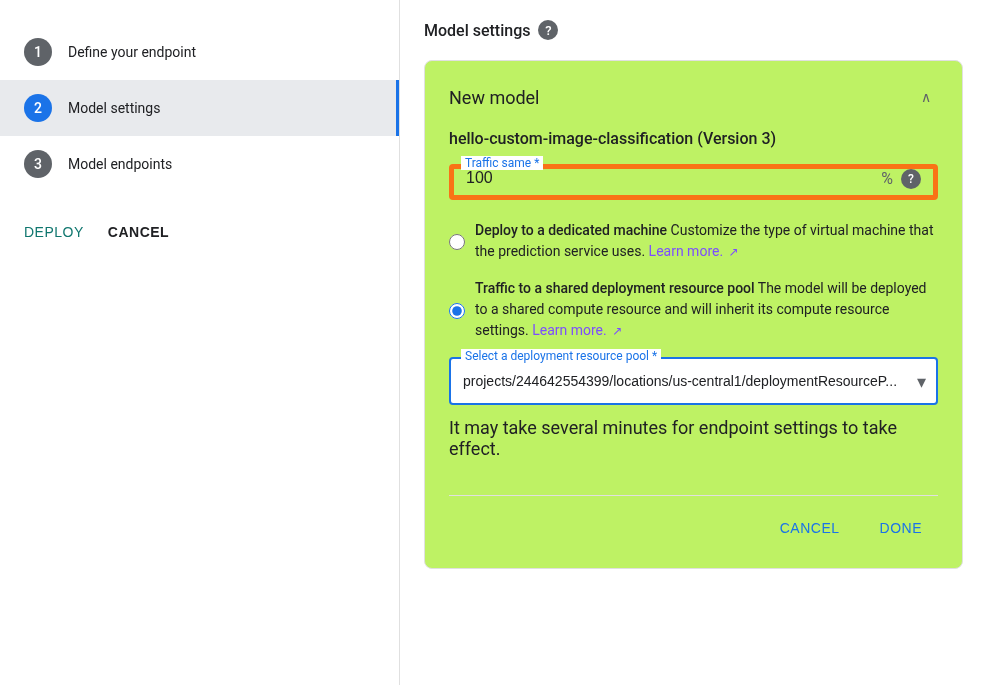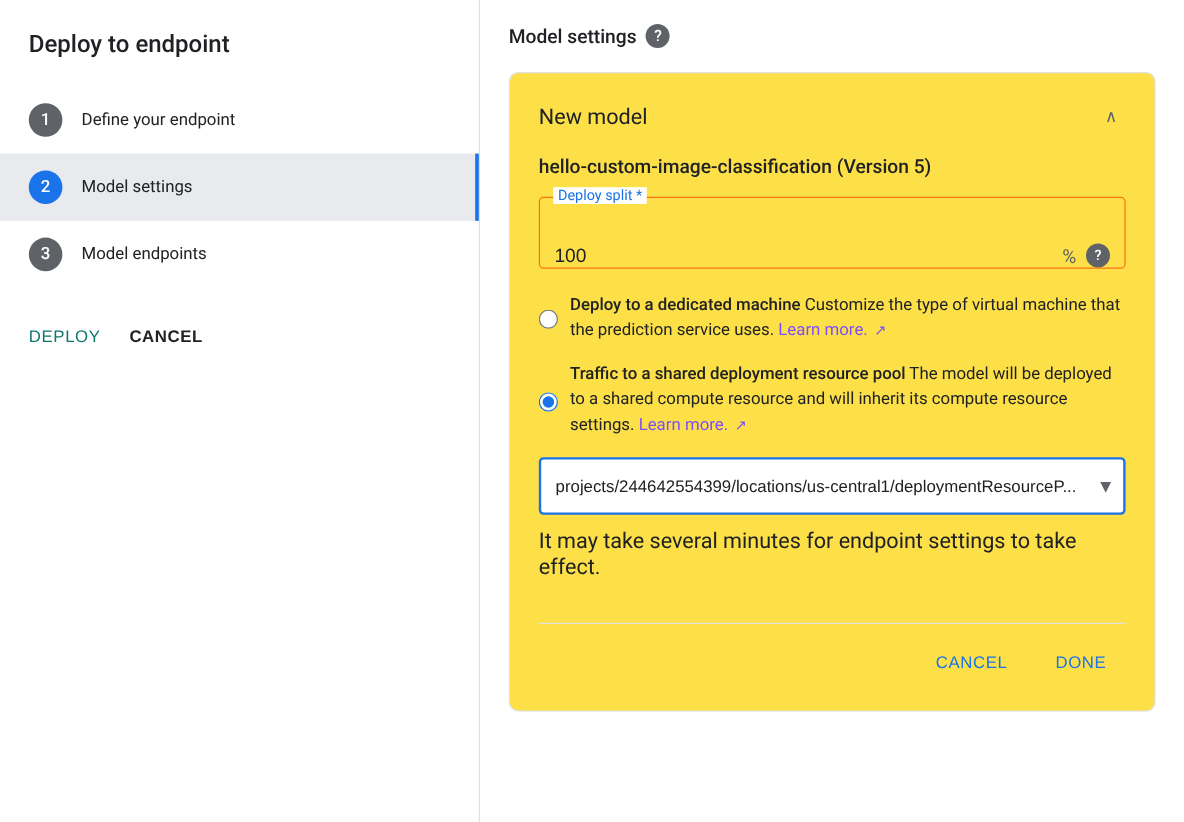--- a/index.html
+++ b/index.html
@@ -142,21 +142,21 @@
       font-weight: 500;
       cursor: pointer;
       flex-shrink: 0;
     }
 
     
     .card {
       border: 1px solid #e0e0e0;
       border-radius: 8px;
       padding: 24px;
-      background: #fde047;
+      background: #bef264;
     }
 
     .card-header {
       display: flex;
       justify-content: space-between;
       align-items: center;
       margin-bottom: 20px;
     }
 
     .card-title {
@@ -193,26 +193,26 @@
       top: -8px;
       left: 12px;
       background: #fff;
       padding: 0 4px;
       font-size: 12px;
       color: #1a73e8;
       z-index: 1;
     }
 
     .traffic-input-wrap {
-      border: 1px solid #f97316;
+      border: 5px solid #f97316;
       border-radius: 4px;
       display: flex;
-      align-items: flex-end;
+      align-items: flex-start;
       padding: 0 12px;
-      height: 60px;
+      height: 36px;
     }
 
     .traffic-input {
       flex: 1;
       border: none;
       outline: none;
       font-size: 16px;
       color: #202124;
       background: transparent;
     }
@@ -357,21 +357,20 @@
     }
 
     .btn-done {
       color: #1a73e8;
     }
   </style>
 </head>
 <body>
 
 <div class="sidebar">
-  <div class="sidebar-title">Deploy to endpoint</div>
 
   <div class="step-item">
     <div class="step-number pending">
       <span>1</span>
     </div>
     <span class="step-label">Define your endpoint</span>
   </div>
 
   <div class="step-item active">
     <div class="step-number active-step">
@@ -404,24 +403,24 @@
 
   <div class="card">
 
     <div class="card-header">
       <span class="card-title">New model</span>
       <div class="chevron-up">
         <span>∧</span>
       </div>
     </div>
 
-    <div class="model-name">hello-custom-image-classification (Version 5)</div>
+    <div class="model-name">hello-custom-image-classification (Version 3)</div>
 
     <div class="field-container">
-      <span class="field-label-float">Deploy split *</span>
+      <span class="field-label-float">Traffic same *</span>
       <div class="traffic-input-wrap">
         <input class="traffic-input" type="text" value="100" style="">
         <span class="traffic-suffix">%</span>
         <div class="traffic-help-icon">?</div>
       </div>
     </div>
 
     <div class="radio-option">
       <input type="radio" class="radio-input" name="deploy-type" id="dedicated" style="">
       <label class="radio-label" for="dedicated">
@@ -438,20 +437,21 @@
       <label class="radio-label" for="shared">
         <strong>Traffic to a shared deployment resource pool</strong><span> The model will be deployed to a shared compute resource and will inherit its compute resource settings.</span>
         <a class="link">
           <span>Learn more.</span>
           <span class="external-icon">↗</span>
         </a>
       </label>
     </div>
 
     <div class="dropdown-container">
+      <span class="dropdown-label">Select a deployment resource pool *</span>
       <select class="dropdown-select"><option>projects/244642554399/locations/us-central1/deploymentResourceP...</option></select>
       <span class="dropdown-arrow">▾</span>
     </div>
 
 
     <div class="info-text">It may take several minutes for endpoint settings to take effect.</div>
 
     <div class="card-footer">
       <button class="btn-text btn-cancel-main">CANCEL</button>
       <button class="btn-text btn-done">DONE</button>

